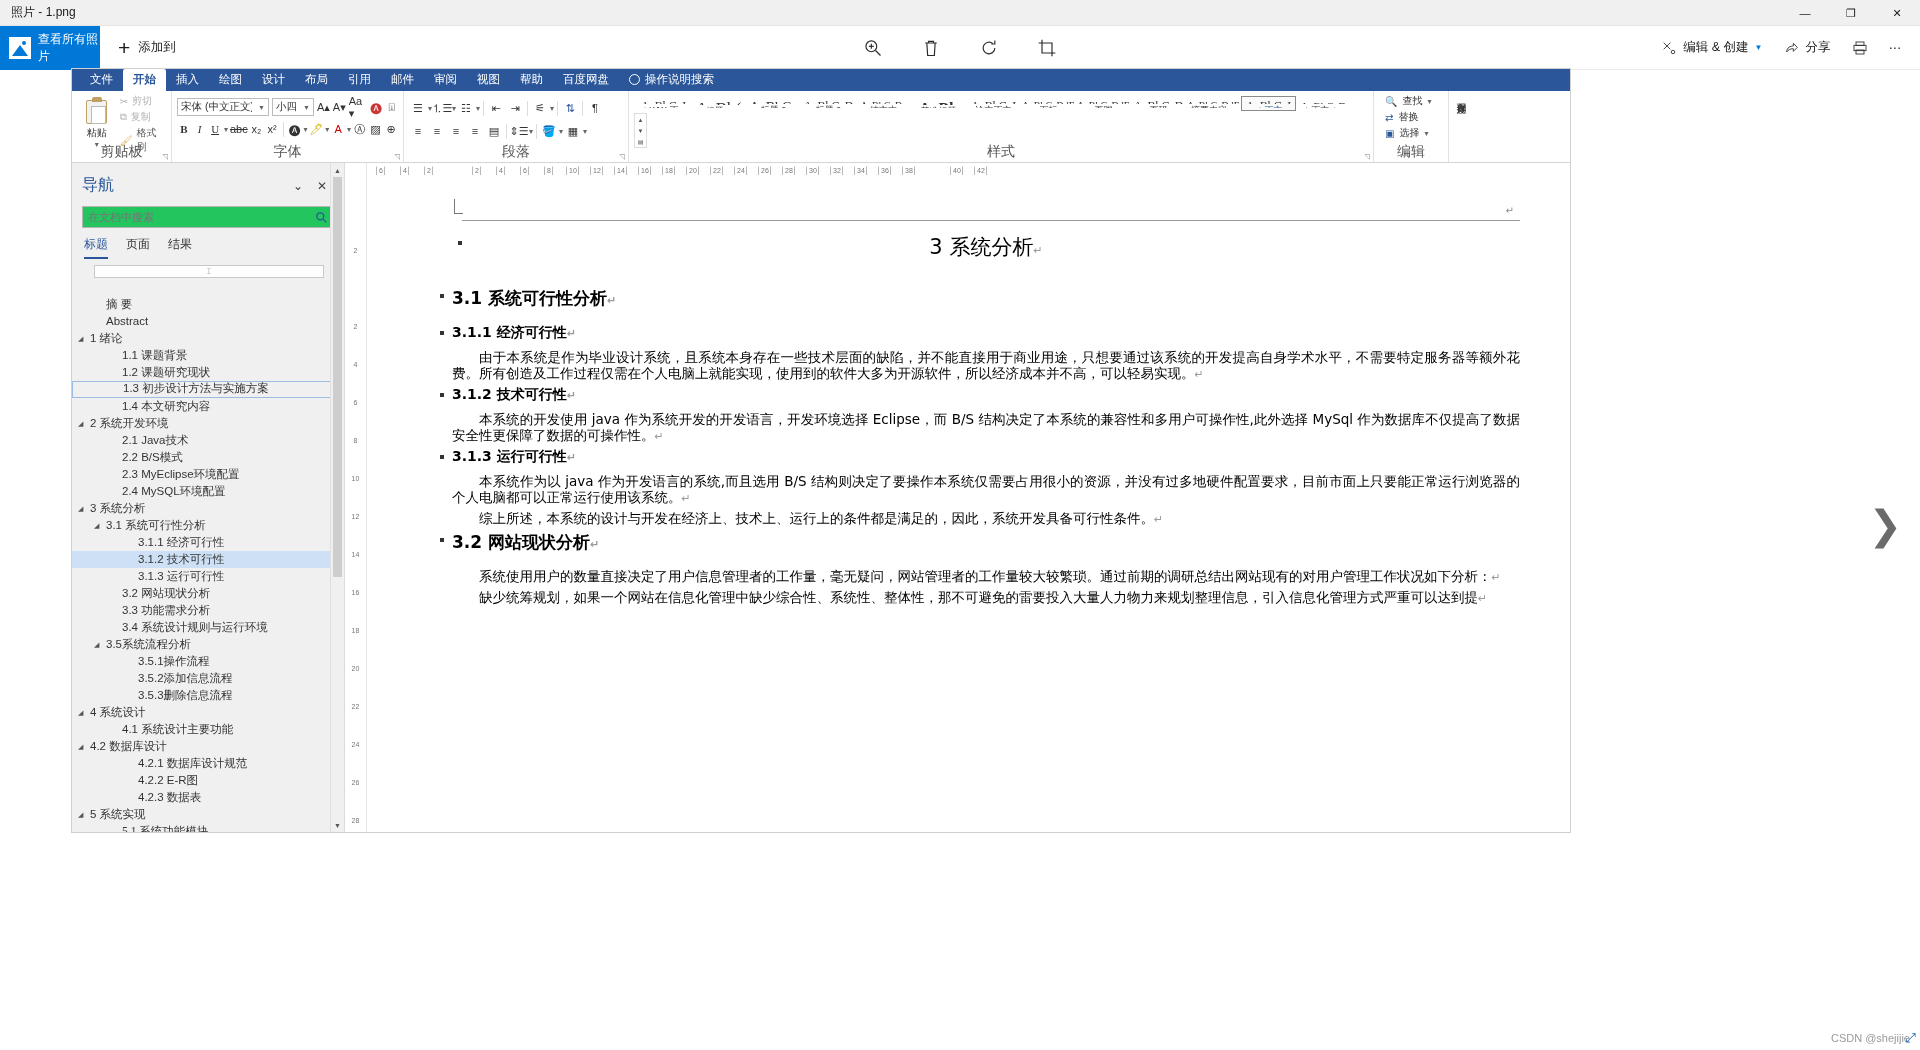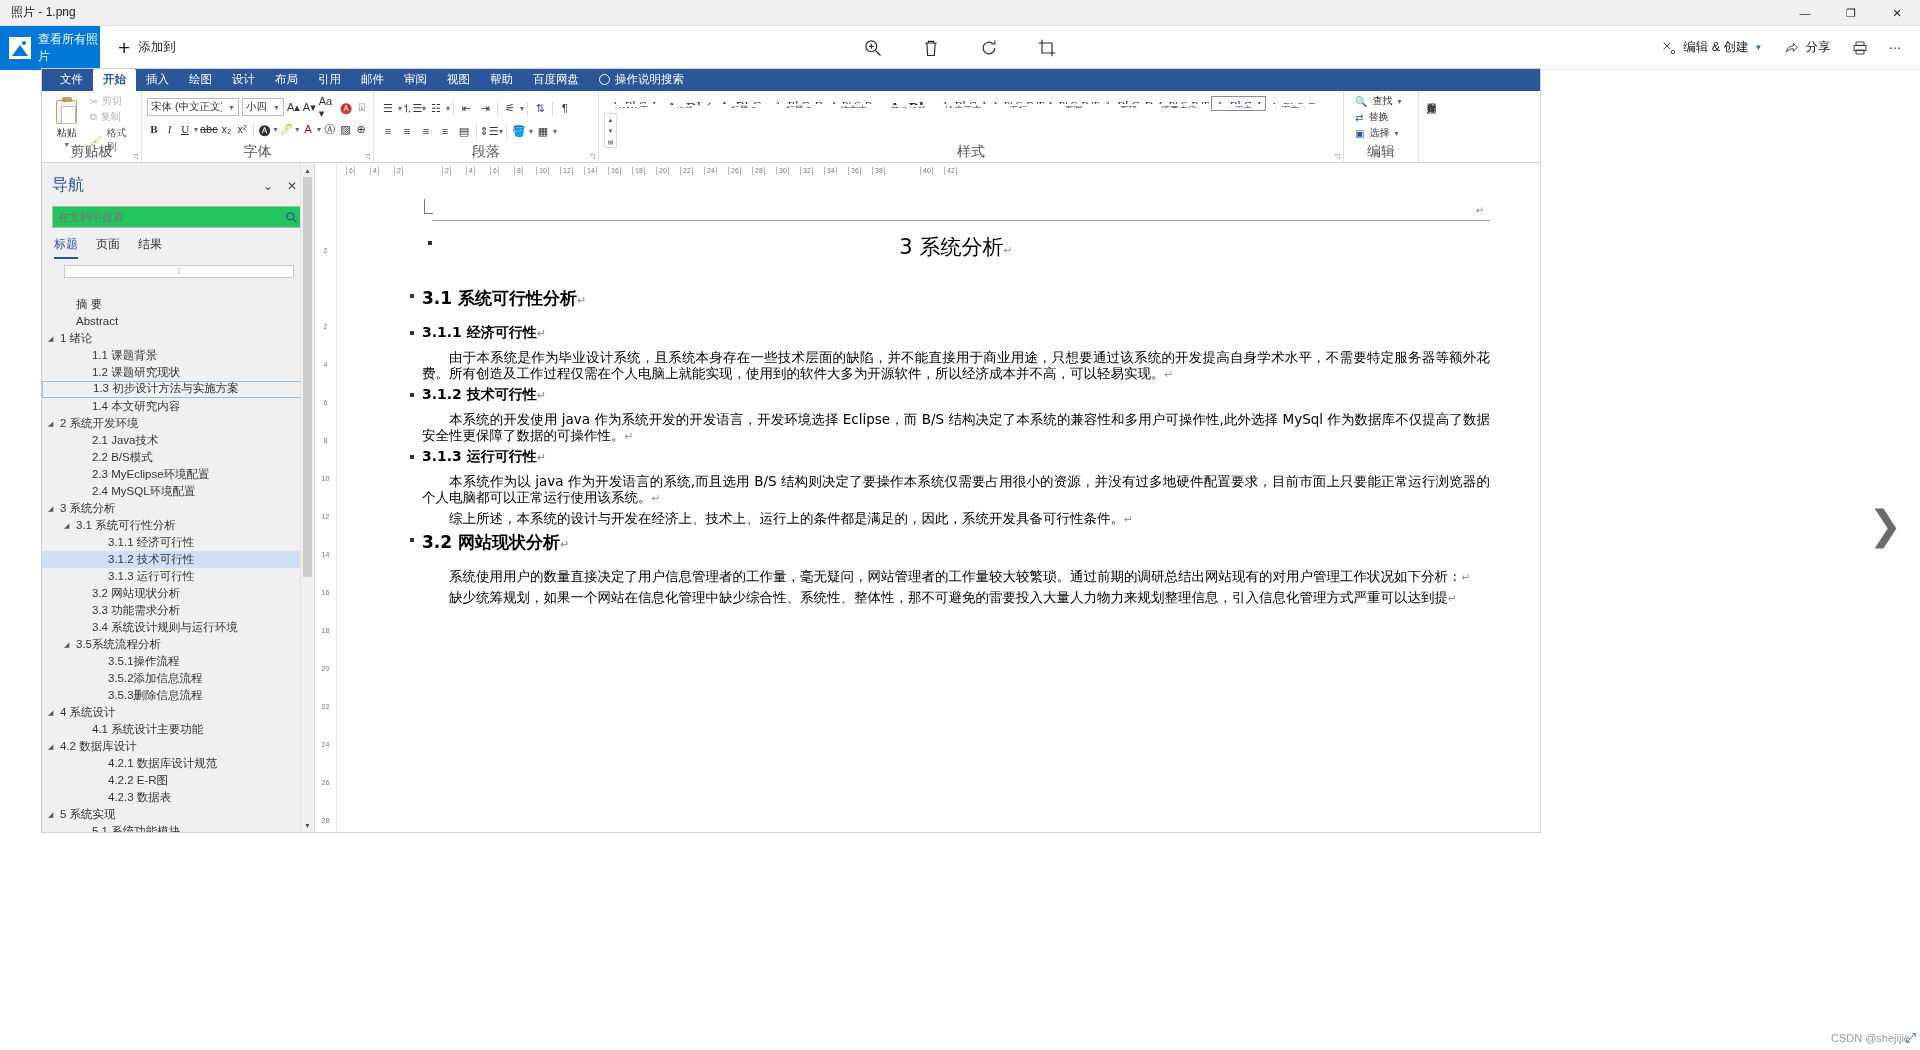--- a/index.html
+++ b/index.html
@@ -31,21 +31,21 @@
   .ctool{width:34px;height:34px;display:flex;align-items:center;justify-content:center;
     pointer-events:auto;}
   .ctool svg{width:20px;height:20px;stroke:#2b2b2b;fill:none;stroke-width:1.4;}
   .right-tools{margin-left:auto;display:flex;align-items:center;gap:3px;padding-right:10px;}
   .rtool{display:flex;align-items:center;gap:6px;font-size:12.5px;color:#1b1b1b;
     padding:7px 9px;}
   .rtool svg{width:16px;height:16px;stroke:#2b2b2b;fill:none;stroke-width:1.3;}
   .caret{font-size:8px;color:#0078d7;}
 
   
-  .word{position:absolute;left:41px;top:68px;width:1500px;height:765px;background:#fff;
+  .word{position:absolute;left:71px;top:68px;width:1500px;height:765px;background:#fff;
     border:1px solid #d0d0d0;overflow:hidden;}
   .wtabs{height:22px;background:#2b579a;display:flex;align-items:flex-end;padding-left:8px;}
   .wtab{color:#fff;font-size:11.5px;padding:3px 10px 4px;white-space:nowrap;}
   .wtab.active{background:#fff;color:#2b579a;border-radius:2px 2px 0 0;font-weight:600;}
   .wtab.hint{display:flex;align-items:center;gap:5px;}
   .bulb{width:11px;height:11px;border:1.2px solid #fff;border-radius:50%;display:inline-block;}
 
   .ribbon{height:72px;background:#fff;display:flex;border-bottom:1px solid #d4d4d4;
     position:relative;font-size:10px;color:#333;}
   .rgroup{position:relative;border-right:1px solid #e2e2e2;padding:3px 5px 0;display:flex;
@@ -592,21 +592,21 @@
             <span>4.2.2 E-R图</span>
           </div>
           <div class="ni" style="padding-left: 54px;">
             <span class="arw"></span>
             <span>4.2.3 数据表</span>
           </div>
           <div class="ni" style="padding-left: 6px;">
             <span class="arw">◢</span>
             <span>5 系统实现</span>
           </div>
-          <div class="ni" style="padding-left: 38px;">
+          <div class="ni" style="padding-left: 38px; font-family: Liberation Serif, serif;">
             <span class="arw"></span>
             <span>5.1 系统功能模块</span>
           </div>
         </div>
       <div class="navscroll">
         <div class="ar">▲</div>
         <div class="navthumb"></div>
         <div class="ar">▼</div>
       </div>
     </div>

